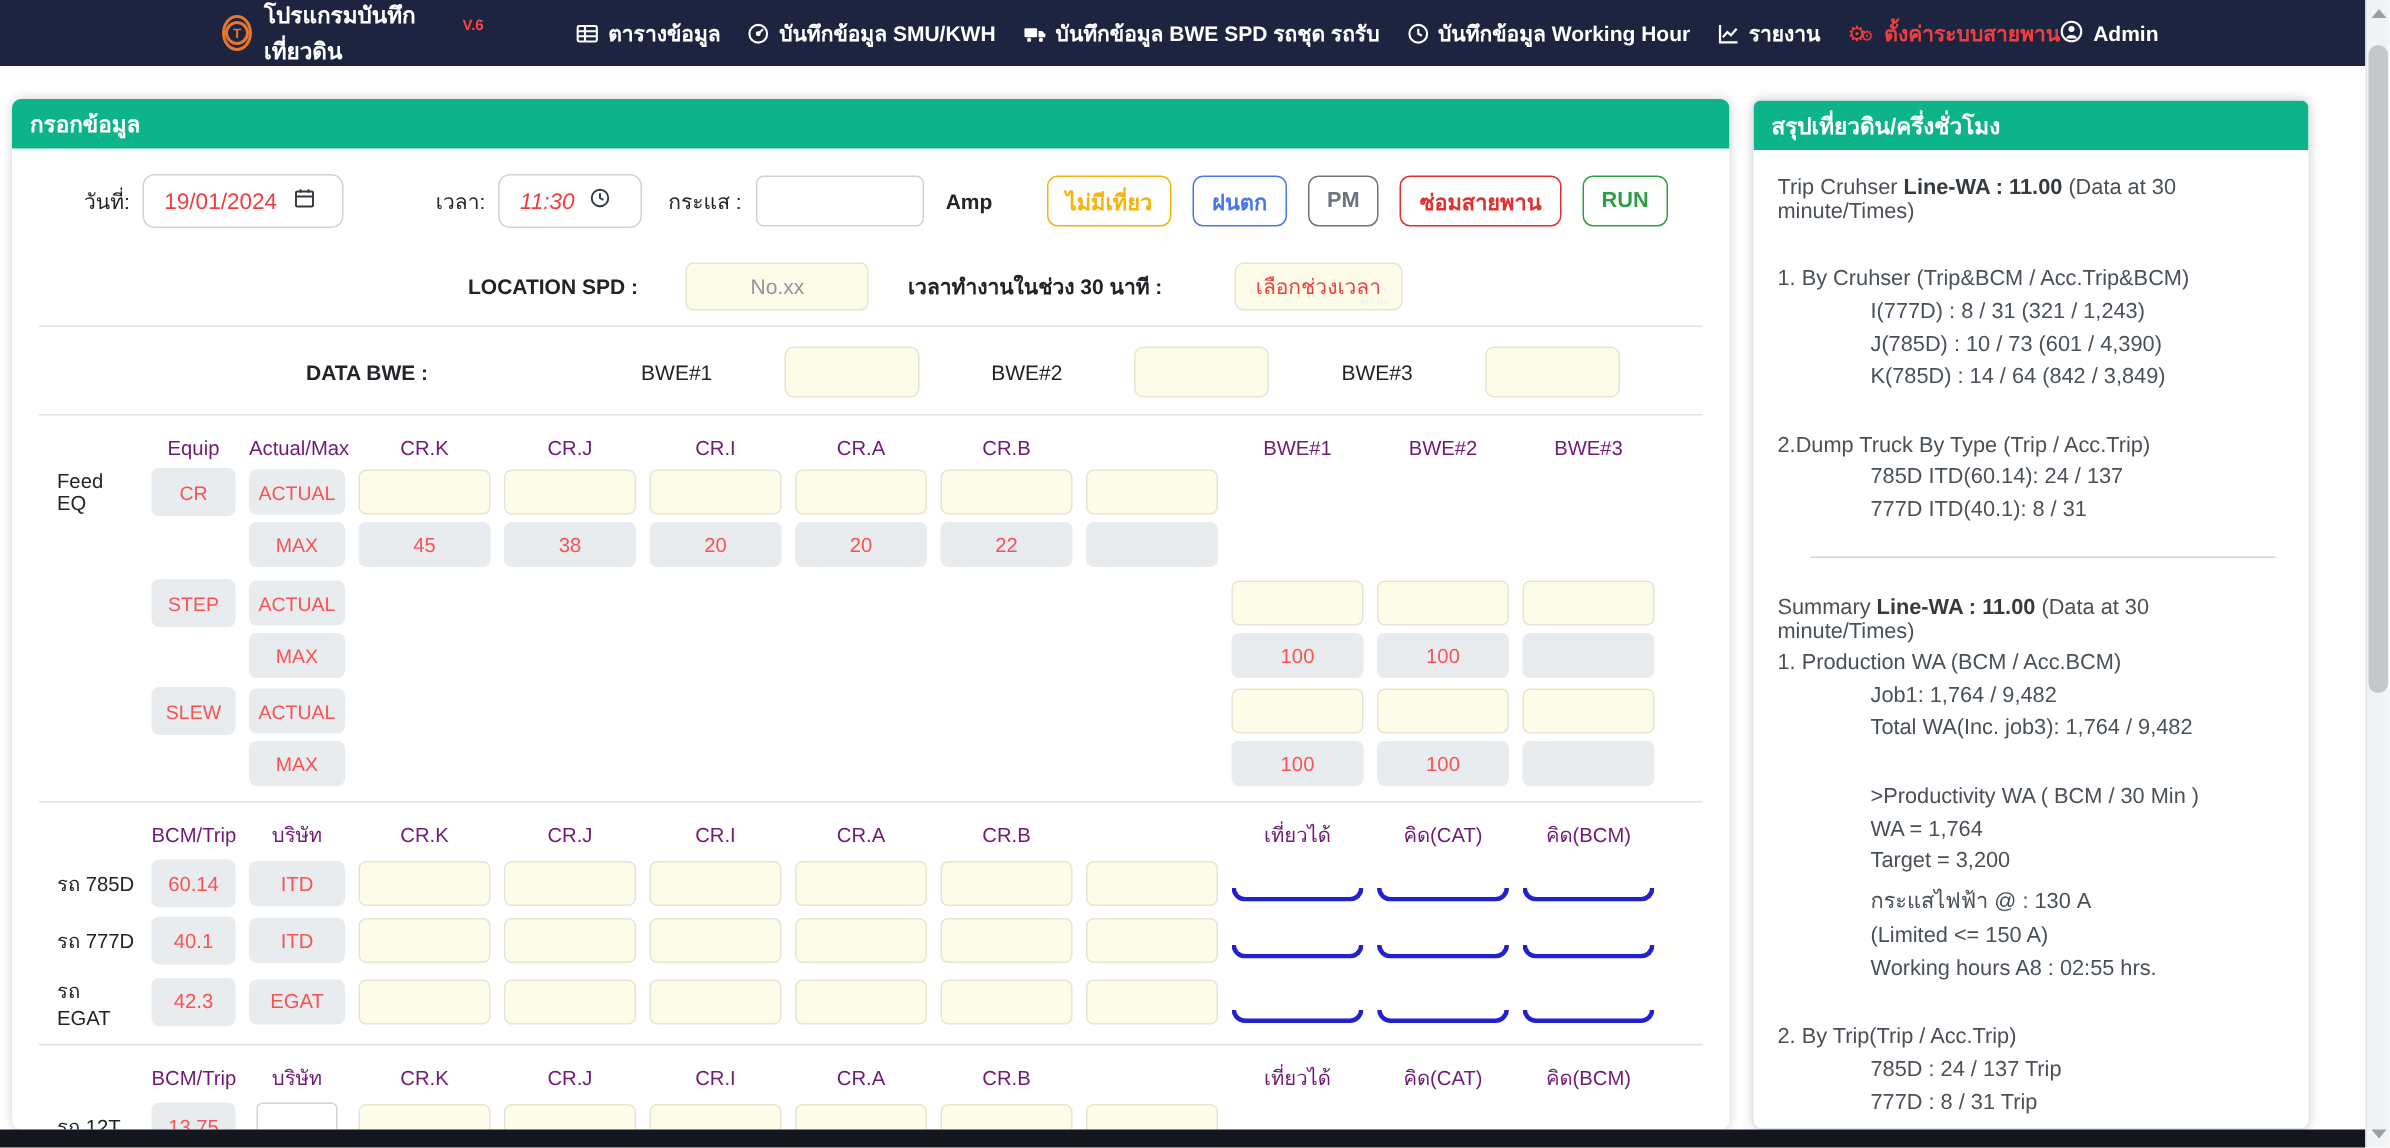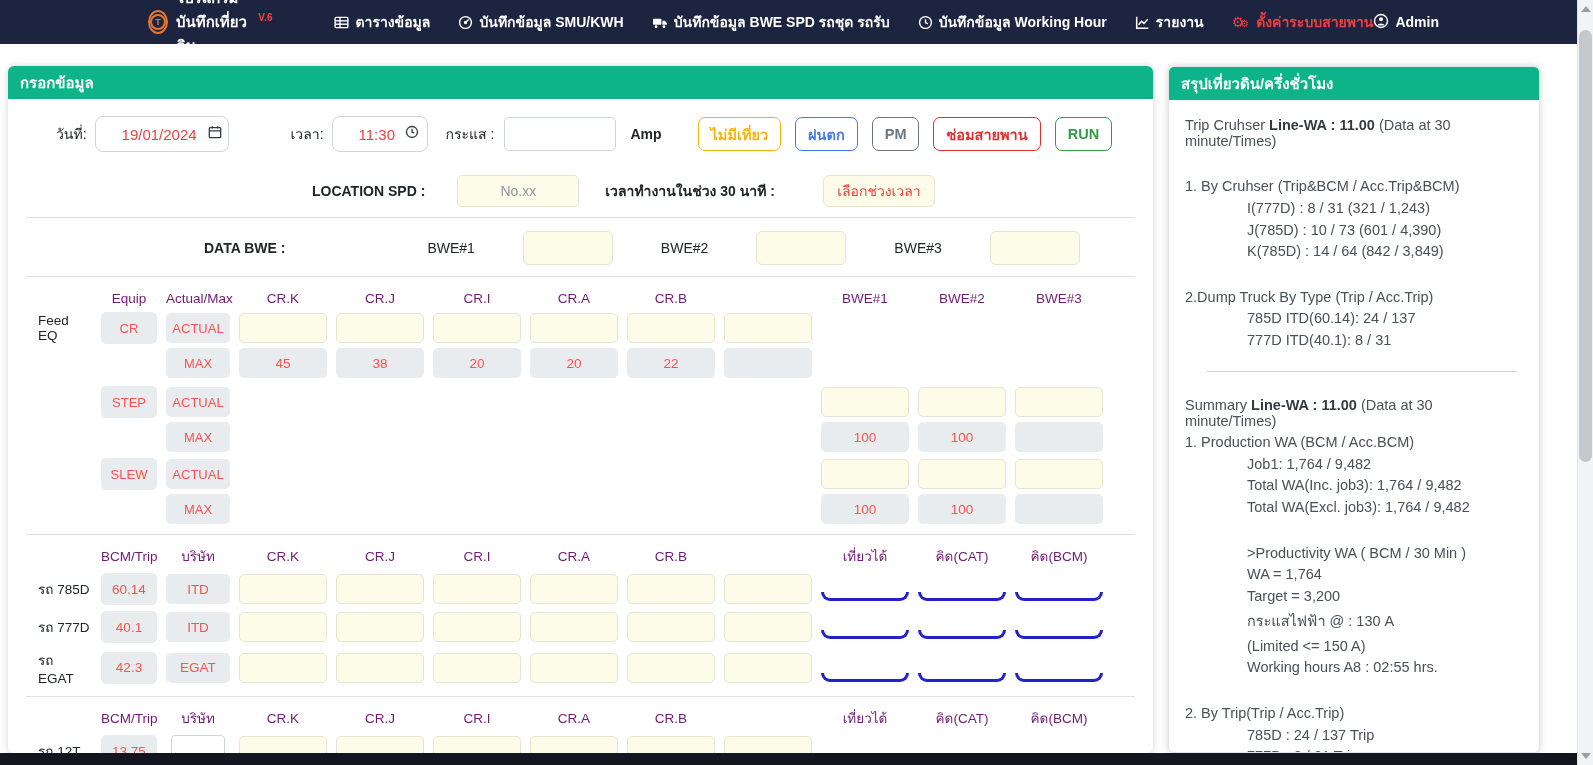--- a/index.html
+++ b/index.html
@@ -10,21 +10,21 @@
   .navbar { position:absolute; left:0; top:0; width:1577px; height:44px;
     background:#1c2440; display:flex; align-items:center; color:#fff; z-index:5; }
   .brand { display:flex; align-items:center; margin-left:148px; gap:8px; }
   .logo-ring { width:24px; height:24px; border:2px solid #e8762d; border-radius:50%;
     display:flex; align-items:center; justify-content:center; }
   .logo-inner { width:16px; height:16px; border:2px solid #e8762d; border-radius:50%;
     display:flex; align-items:center; justify-content:center;
     color:#e8762d; font-size:9px; font-weight:bold; }
   .brand-title { font-size:15px; font-weight:600; }
   .brand-ver { font-size:10px; color:#ff4242; font-weight:bold; vertical-align:super; margin-left:2px; position:relative; top:-5px; }
-  .nav-items { display:flex; align-items:flex-end; margin-left:62px; gap:28px; }
+  .nav-items { display:flex; align-items:flex-end; margin-left:62px; gap:18px; }
   .nav-item { display:flex; align-items:center; gap:6px; font-size:14px; font-weight:600; cursor:pointer; white-space:nowrap; }
   .nav-item svg { display:block; }
   .nav-admin { display:flex; align-items:center; gap:6px; font-size:14px; font-weight:600;
     margin-left:auto; margin-right:138px; cursor:pointer; }
   .gear-glyphs { font-size:14px; line-height:1; letter-spacing:-4px; }
 
   
   .scrollbar { position:absolute; right:0; top:0; width:16px; height:765px; background:#f1f3f5; z-index:9;
     border-left:1px solid #e3e6e9; }
   .sb-thumb { position:absolute; left:1px; top:30px; width:13px; height:432px; background:#c4c8cc; border-radius:7px; }
@@ -44,24 +44,24 @@
   #summary-card { left:1168px; top:66px; width:372px; height:687px; border:1px solid #e3e6e9; }
 
   
   .row-top { display:flex; align-items:center; margin:10px 0 0 20px; height:50px; }
   .line-sys { display:flex; flex-direction:column; align-items:center; gap:4px; width:92px; }
   .line-sys-label { font-size:13.5px; font-weight:bold; color:#212529; }
   .badge-line { background:#17c3b0; color:#fff; font-size:14px; font-weight:600;
     padding:4px 8px; border-radius:6px; cursor:pointer; }
   .fld-label { font-size:14px; color:#212529; }
   .picker { display:flex; align-items:center; border:1px solid #ced4da; border-radius:8px;
-    height:36px; padding:0 26px; background:#fff; }
+    height:36px; padding:0 14px; background:#fff; }
   .picker input { border:none; outline:none; color:#f03e3e; font-size:15px; width:86px;
     font-family:inherit; background:transparent; }
-  .picker.time input { width:46px; }
+  .picker.time input { width:46px;font-style:italic; }
   .plain-input { height:34px; border:1px solid #ced4da; border-radius:5px; width:112px;
     font-size:14px; padding:0 8px; outline:none; font-family:inherit; }
   .btn { height:34px; border-radius:7px; background:#fff; border:1px solid; font-size:14.5px;
     font-weight:600; padding:0 12px; cursor:pointer; font-family:inherit; white-space:nowrap; }
 
   
   .row-loc { display:flex; align-items:center; margin:16px 0 0 304px; height:32px; }
   .b-label { font-size:14px; font-weight:bold; color:#212529; }
   .cream { background:#fcfce8; border:1px solid #e5e5d2; border-radius:5px; outline:none;
     font-family:inherit; font-size:14px; text-align:center; color:#212529; }
@@ -399,21 +399,20 @@
       <div class="sum-line ind1">K(785D) : 14 / 64 (842 / 3,849)</div>
       <div class="sum-gap"></div>
       <div class="sum-line ind0">2.Dump Truck By Type (Trip / Acc.Trip)</div>
       <div class="sum-line ind1">785D ITD(60.14): 24 / 137</div>
       <div class="sum-line ind1">777D ITD(40.1): 8 / 31</div>
       <div class="sum-divider"></div>
       <div class="sum-line ind0"><span>Summary </span><b>Line-WA : 11.00</b><span> (Data at 30 minute/Times)</span></div>
       <div class="sum-line ind0">1. Production WA (BCM / Acc.BCM)</div>
       <div class="sum-line ind1">Job1: 1,764 / 9,482</div>
       <div class="sum-line ind1">Total WA(Inc. job3): 1,764 / 9,482</div>
-      <div class="sum-line ind1">Total WA(Excl. job3): 1,764 / 9,482</div>
       <div class="sum-gap"></div>
       <div class="sum-line ind1">&gt;Productivity WA ( BCM / 30 Min )</div>
       <div class="sum-line ind1">WA = 1,764</div>
       <div class="sum-line ind1">Target = 3,200</div>
       <div class="sum-line ind1">กระแสไฟฟ้า @ : 130 A</div>
       <div class="sum-line ind1">(Limited &lt;= 150 A)</div>
       <div class="sum-line ind1">Working hours A8 : 02:55 hrs.</div>
       <div class="sum-gap"></div>
       <div class="sum-line ind0">2. By Trip(Trip / Acc.Trip)</div>
       <div class="sum-line ind1">785D : 24 / 137 Trip</div>

